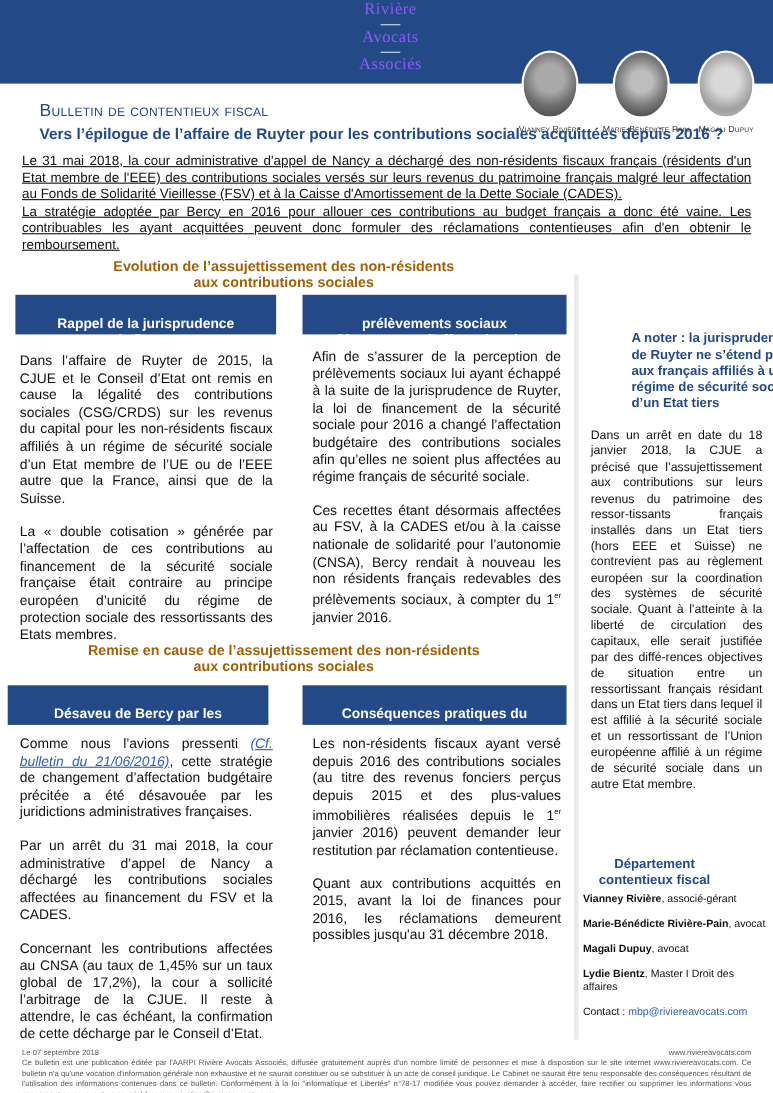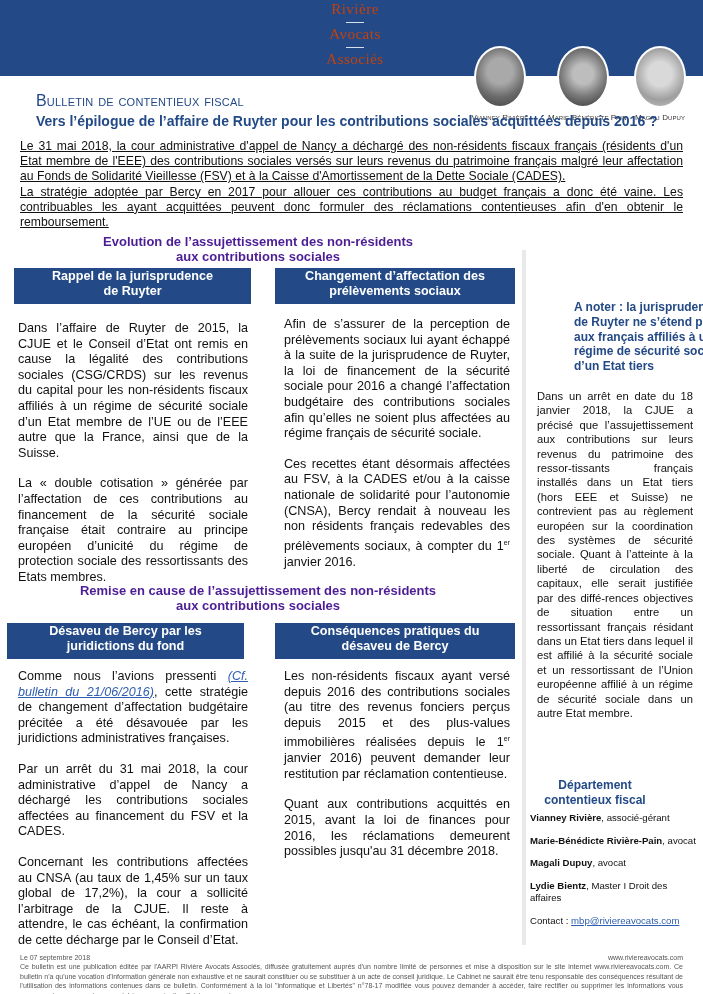--- a/index.html
+++ b/index.html
@@ -1,41 +1,41 @@
 <!DOCTYPE html>
 <html><head>
 <meta charset="utf-8">
 <style>
   * { box-sizing: border-box; margin: 0; padding: 0; }
   body { width: 703px; height: 994px; background: #ffffff; font-family: "Liberation Sans", sans-serif; color: #111; position: relative; overflow: hidden; }
   .banner { position: absolute; left: 0; top: 0; width: 703px; height: 76px; background: #234a87; }
-  .logo { position: absolute; left: 300px; top: 0; width: 110px; text-align: center; color: #c2410c; font-family: "Liberation Serif", serif; font-size: 15px; letter-spacing: 0.5px; line-height: 15px; }
+  .logo { position: absolute; left: 300px; top: 0; width: 110px; text-align: center; color: #8b5cf6; font-family: "Liberation Serif", serif; font-size: 15px; letter-spacing: 0.5px; line-height: 15px; }
   .logo .line { display: block; width: 18px; height: 1px; background: #d8e0ec; margin: 5px auto 4px; }
   .avatar-wrap { position: absolute; top: 46px; width: 70px; text-align: center; }
   .avatar { width: 52px; height: 62px; border-radius: 50%; margin: 0 auto; background: radial-gradient(circle at 50% 40%, #a9a9a9 0 30%, #6c6c6c 60%, #3e3e3e 100%); border: 2px solid #fff; }
   .avatar.a2 { background: radial-gradient(circle at 50% 45%, #bdbdbd 0 25%, #7b7b7b 55%, #2e2e2e 100%); }
   .avatar.a3 { background: radial-gradient(circle at 50% 45%, #d9d9d9 0 30%, #9e9e9e 65%, #c9c9c9 100%); }
   .avatar-name { font-size: 6.5px; color: #333; margin-top: 5px; white-space: nowrap; letter-spacing: 0.1px; }
   .bulletin-title { position: absolute; left: 36px; top: 92px; color: #234a87; font-size: 16px; font-variant: small-caps; letter-spacing: 0.2px; }
   .subtitle { position: absolute; left: 36px; top: 113px; color: #234a87; font-size: 14px; font-weight: bold; }
   .intro { position: absolute; left: 20px; top: 139px; width: 663px; font-size: 12.2px; line-height: 15.2px; text-align: justify; text-decoration: underline; }
-  .section-title { position: absolute; color: #4c1d95; font-weight: bold; font-size: 13px; text-align: center; line-height: 15px; }
-  .box-head { position: absolute; background: #234a87; color: #fff; font-weight: bold; font-size: 12.6px; text-align: center; line-height: 15px; padding-top: 1px; height: 36px; }
+  .section-title { position: absolute; color: #a16207; font-weight: bold; font-size: 13px; text-align: center; line-height: 15px; }
+  .box-head { position: absolute; background: #234a87; color: #fff; font-weight: bold; font-size: 12.6px; text-align: center; line-height: 15px; padding-top: 19px; height: 36px; }
   .col-text { position: absolute; font-size: 12.6px; line-height: 15.6px; text-align: justify; }
   .col-text p { margin-bottom: 15px; }
   .link { color: #2f5fb0; font-style: italic; text-decoration: underline; }
   .aside { position: absolute; left: 522px; top: 250px; width: 181px; height: 695px; border-left: 4px solid #e9e9e9; }
   .aside-title { position: absolute; left: 534px; top: 300px; width: 158px; text-align: left; color: #234a87; font-weight: bold; font-size: 12px; line-height: 14.8px; margin-left: 40px; }
   .aside-text { position: absolute; left: 537px; top: 389px; width: 156px; font-size: 11.2px; line-height: 14.4px; text-align: justify; }
   .aside-text p { margin-bottom: 14px; }
   .dept-title { position: absolute; left: 516px; top: 778px; width: 158px; text-align: center; color: #234a87; font-weight: bold; font-size: 12px; line-height: 15px; }
   .team { position: absolute; left: 530px; top: 812px; width: 173px; font-size: 9.6px; line-height: 12.6px; }
   .team .m { margin-bottom: 10px; }
   .team b { font-weight: bold; }
-  .contact-link { color: #2f5fb0; text-decoration: underline; }
+  .contact-link { color: #2f5fb0; }
   .footer { position: absolute; left: 20px; top: 953px; width: 663px; font-size: 7px; line-height: 9.4px; color: #555; text-align: justify; }
   .footer-top { display: flex; justify-content: space-between; }
   sup { font-size: 7px; }
 </style>
 </head>
 <body>
 
 <div class="banner"></div>
 <div class="logo">
   <div style="margin-top:2px">Rivière</div>
@@ -56,34 +56,34 @@
 <div class="avatar-wrap" style="left:625px">
   <div class="avatar a3"></div>
   <div class="avatar-name" style="font-variant:small-caps;font-size:8px">Magali Dupuy</div>
 </div>
 
 <div class="bulletin-title">Bulletin de contentieux fiscal</div>
 <div class="subtitle">Vers l’épilogue de l’affaire de Ruyter pour les contributions sociales acquittées depuis 2016 ?</div>
 
 <div class="intro">
   <p>Le 31 mai 2018, la cour administrative d'appel de Nancy a déchargé des non-résidents fiscaux français (résidents d'un Etat membre de l'EEE) des contributions sociales versés sur leurs revenus du patrimoine français malgré leur affectation au Fonds de Solidarité Vieillesse (FSV) et à la Caisse d'Amortissement de la Dette Sociale (CADES).</p>
-  <p>La stratégie adoptée par Bercy en 2017 pour allouer ces contributions au budget français a donc été vaine. Les contribuables les ayant acquittées peuvent donc formuler des réclamations contentieuses afin d'en obtenir le remboursement.</p>
+  <p>La stratégie adoptée par Bercy en 2016 pour allouer ces contributions au budget français a donc été vaine. Les contribuables les ayant acquittées peuvent donc formuler des réclamations contentieuses afin d'en obtenir le remboursement.</p>
 </div>
 
 <div class="section-title" style="left:14px;top:234px;width:488px">
   <div>Evolution de l’assujettissement des non-résidents</div>
   <div>aux contributions sociales</div>
 </div>
 <div class="box-head" style="left:14px;top:268px;width:237px">
   <div>Rappel de la jurisprudence</div>
   <div>de Ruyter</div>
 </div>
 <div class="box-head" style="left:275px;top:268px;width:240px">
+  <div>prélèvements sociaux</div>
   <div>Changement d’affectation des</div>
-  <div>prélèvements sociaux</div>
 </div>
 <div class="col-text" style="left:18px;top:321px;width:230px">
   <p>Dans l’affaire de Ruyter de 2015, la CJUE et le Conseil d’Etat ont remis en cause la légalité des contributions sociales (CSG/CRDS) sur les revenus du capital pour les non-résidents fiscaux affiliés à un régime de sécurité sociale d’un Etat membre de l’UE ou de l’EEE autre que la France, ainsi que de la Suisse.</p>
   <p style="margin-top:6px">La « double cotisation » générée par l’affectation de ces contributions au financement de la sécurité sociale française était contraire au principe européen d’unicité du régime de protection sociale des ressortissants des Etats membres.</p>
 </div>
 <div class="col-text" style="left:284px;top:317px;width:226px">
   <p>Afin de s’assurer de la perception de prélèvements sociaux lui ayant échappé à la suite de la jurisprudence de Ruyter, la loi de financement de la sécurité sociale pour 2016 a changé l’affectation budgétaire des contributions sociales afin qu’elles ne soient plus affectées au régime français de sécurité sociale.</p>
   <p><span>Ces recettes étant désormais affectées au FSV, à la CADES et/ou à la caisse nationale de solidarité pour l’autonomie (CNSA), Bercy rendait à nouveau les non résidents français redevables des prélèvements sociaux, à compter du 1</span><sup>er</sup><span> janvier 2016.</span></p>
 </div>
 

